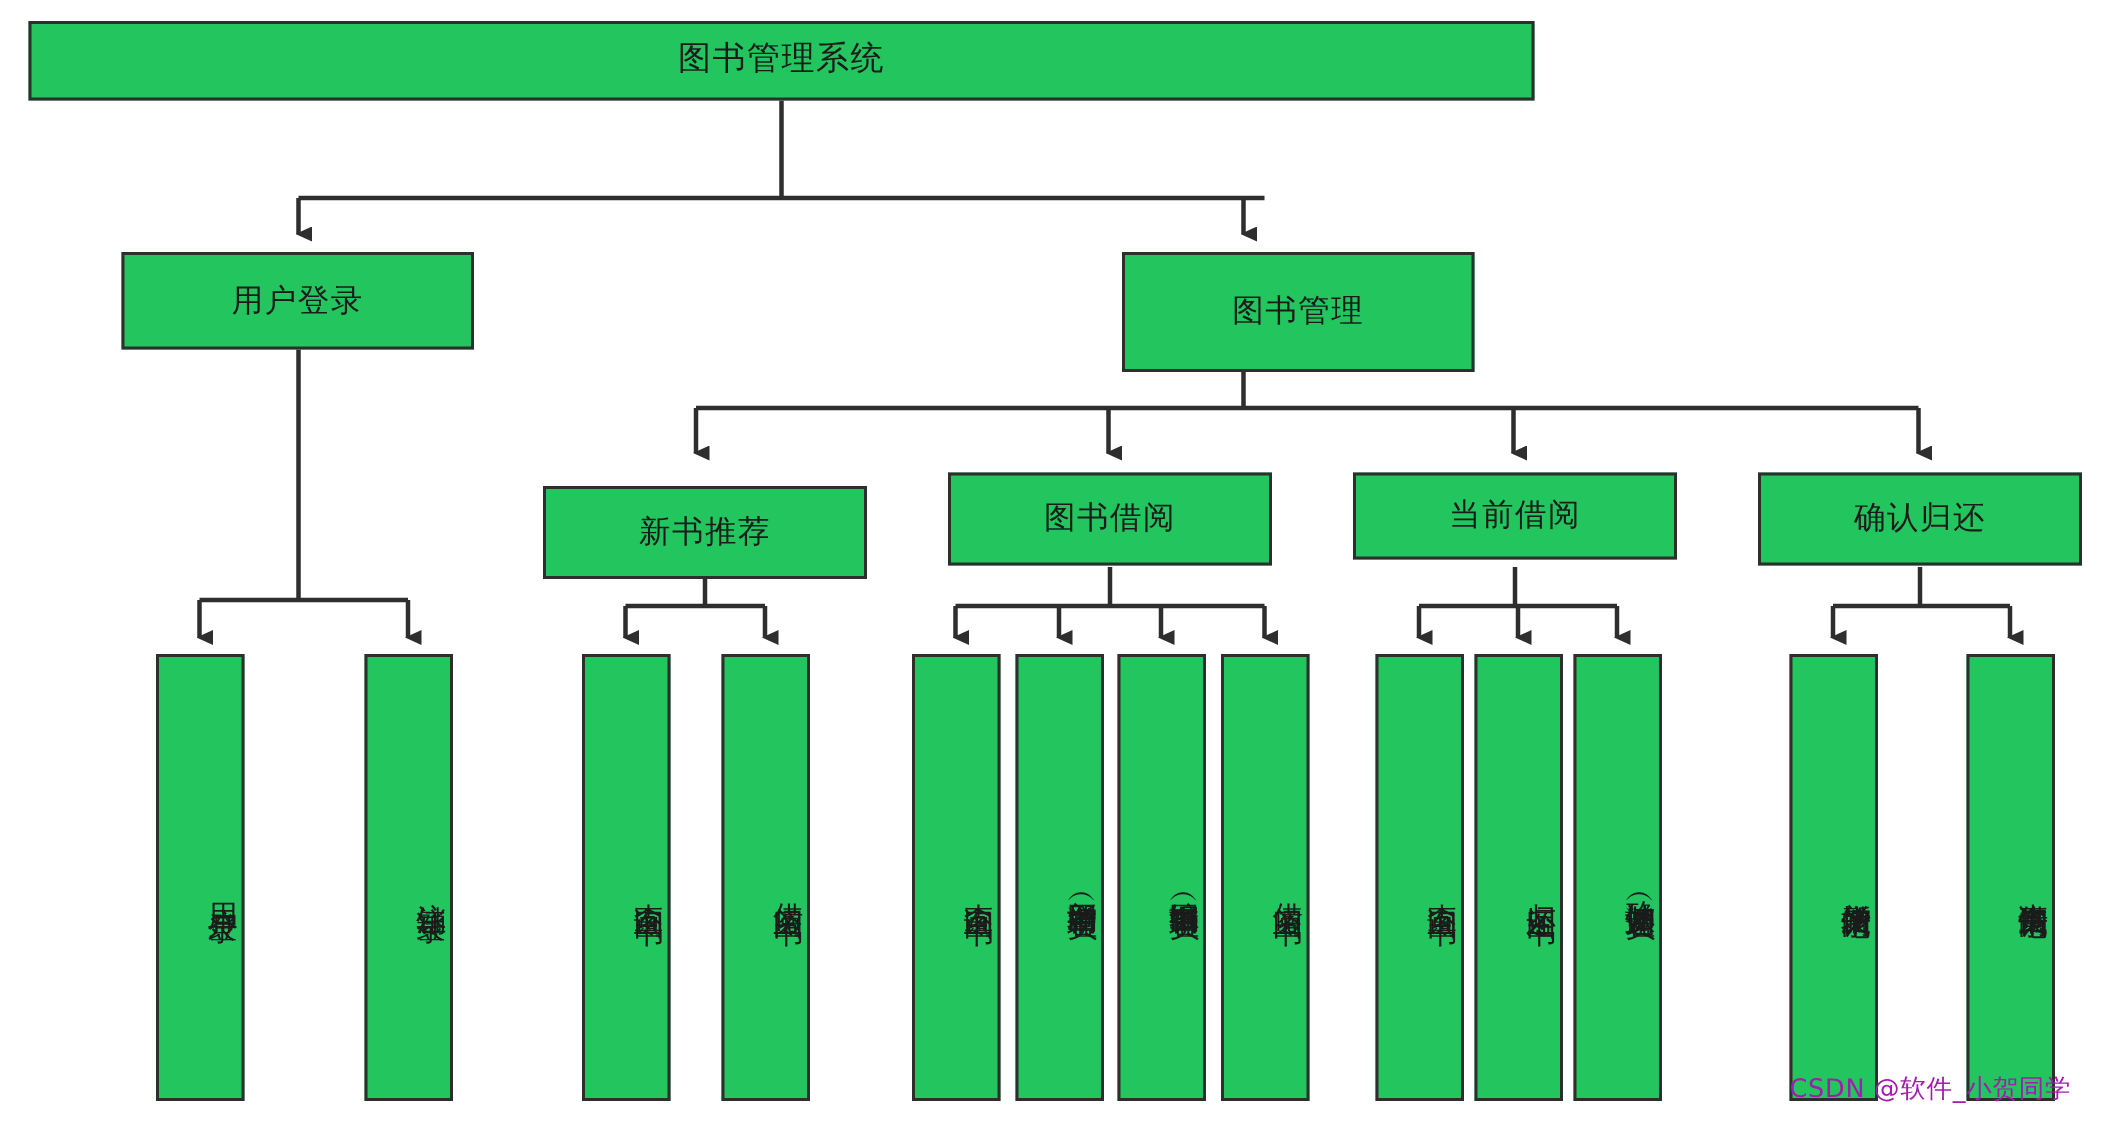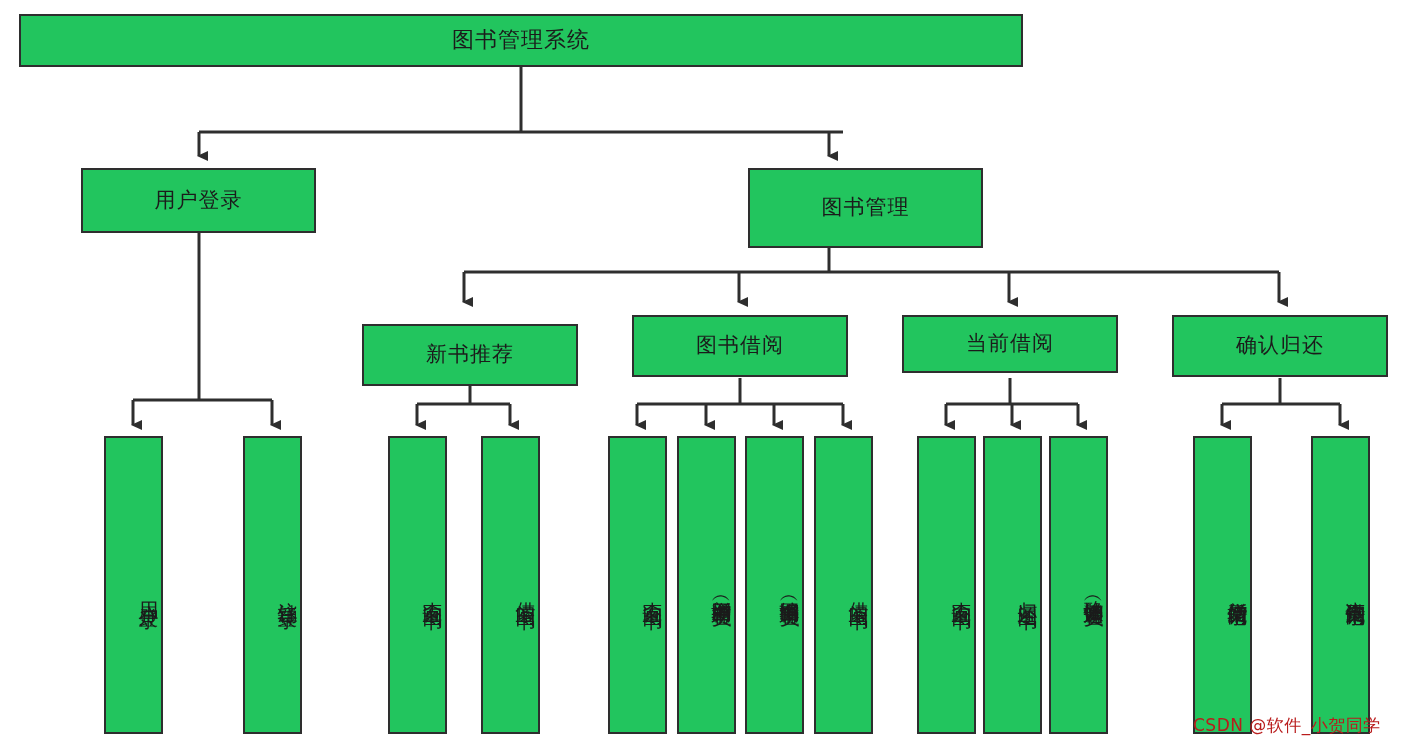--- a/index.html
+++ b/index.html
@@ -59,21 +59,21 @@
   }
   .node.v.tall {
     padding-top: 8px;
     letter-spacing: 1px;
   }
   .watermark {
     position: absolute;
     left: 1193px;
     top: 714px;
     font-size: 17px;
-    color: #b91c1c;
+    color: #a21caf;
     letter-spacing: 0.5px;
     z-index: 5;
     white-space: nowrap;
     font-family: "DejaVu Sans", "Liberation Sans", sans-serif;
   }
 </style>
 </head>
 <body>
 
 <div id="canvas">

